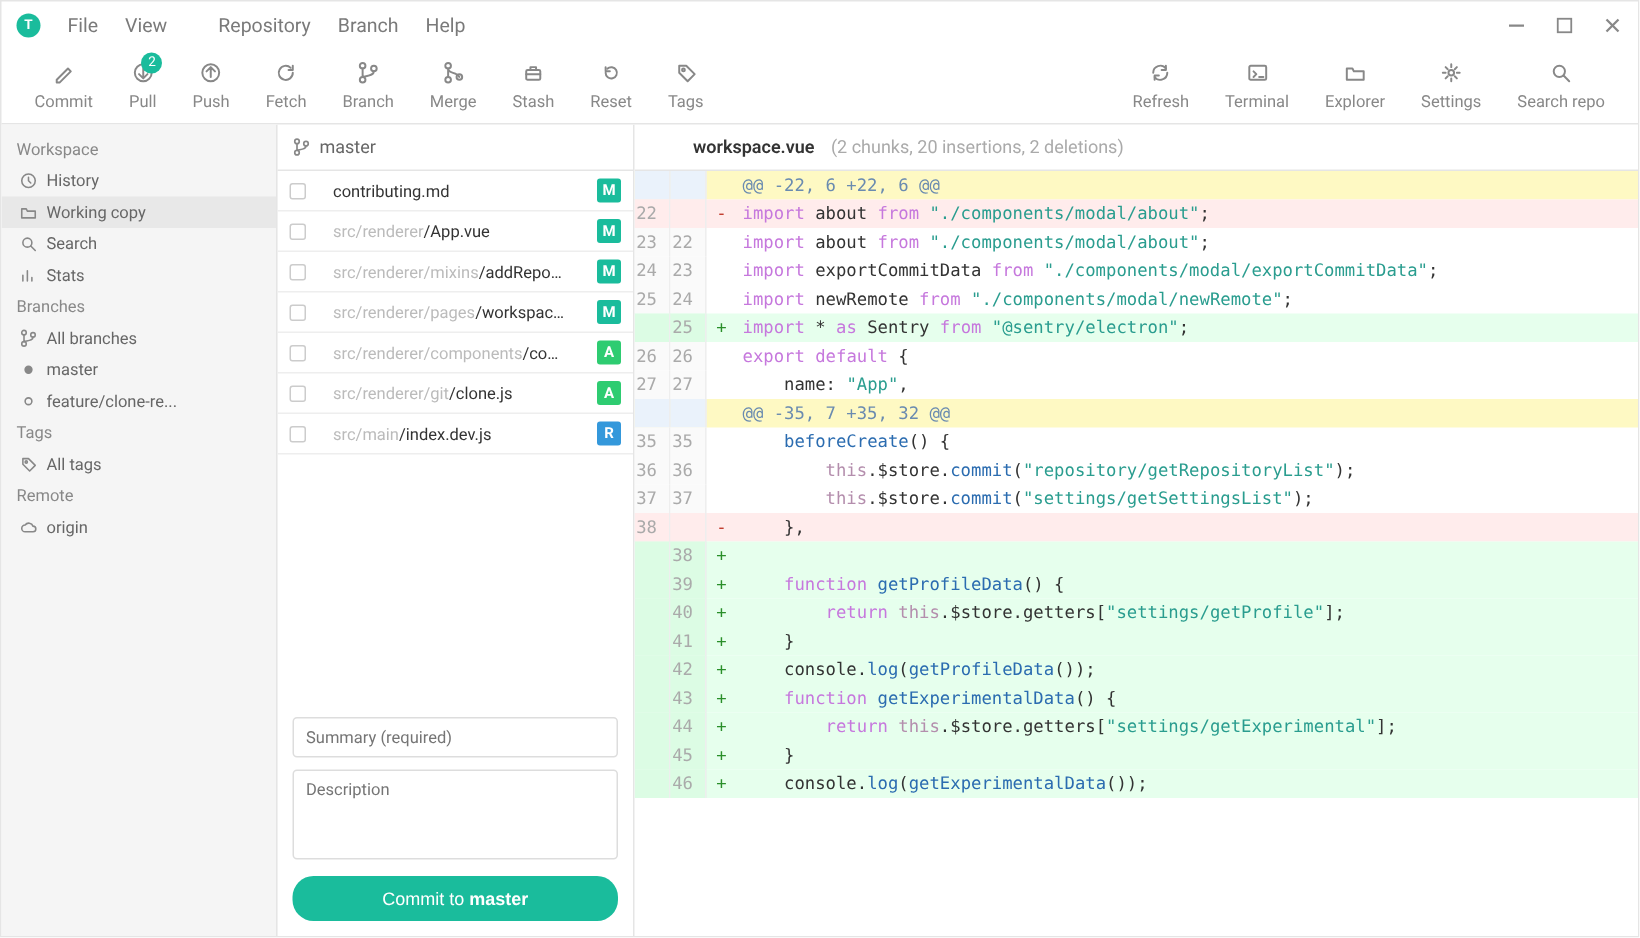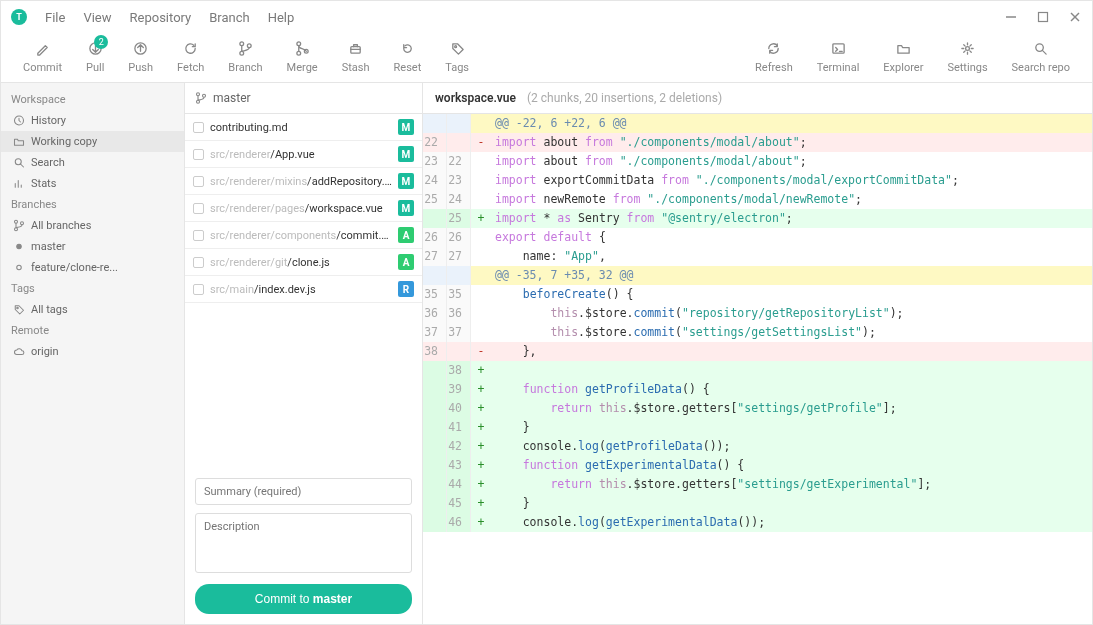--- a/index.html
+++ b/index.html
@@ -23,36 +23,36 @@
 .main { flex:1; display:flex; overflow:hidden; }
 .sidebar { width: 184px; background:#f5f5f5; border-right:1px solid #e5e5e5; padding: 6px 0; overflow-y:auto; font-size:11px; color:#666;}
 .sidebar .section-title { padding: 4px 10px; color:#888; font-size:11px;}
 .sidebar .item { display:flex; align-items:center; gap:6px; padding:4px 12px; cursor:pointer;}
 .sidebar .item.selected { background:#e8e8e8; }
 .sidebar .item .sicon { width:12px; height:12px; display:flex; align-items:center; justify-content:center; color:#888;}
 
 .filepanel { width: 238px; border-right:1px solid #e5e5e5; display:flex; flex-direction:column;}
 .branchbar { display:flex; align-items:center; gap:6px; padding:8px 10px; border-bottom:1px solid #e5e5e5; color:#666; font-size:12px;}
 .filelist { flex:0 0 auto;}
-.filerow { display:flex; align-items:center; padding:5px 8px; border-bottom:1px solid #eee; font-size:11px; cursor:pointer; gap:6px;}
+.filerow { display:flex; align-items:center; padding:5px 8px; border-bottom:1px solid #eee; font-size:11px; cursor:pointer; gap:18px;}
 .filerow .chk { width:11px; height:11px; border:1px solid #ccc; border-radius:2px;}
 .filerow .fpath { flex:1; white-space:nowrap; overflow:hidden; text-overflow:ellipsis;}
 .filerow .fpath .dim { color:#bbb; }
 .filerow .status { width:16px; height:16px; border-radius:2px; display:flex; align-items:center; justify-content:center; color:#fff; font-size:10px; font-weight:bold;}
 .status.M { background:#1abc9c; }
 .status.A { background:#2ecc71; }
 .status.R { background:#3498db; }
 .commitform { margin-top:auto; padding:10px; }
 .commitform input, .commitform textarea { width:100%; border:1px solid #ddd; border-radius:3px; padding:6px 8px; font-size:11px; font-family:inherit; margin-bottom:8px; resize:none;}
 .commitform textarea { height:60px; }
 .commitform button { width:100%; background:#1abc9c; color:#fff; border:none; border-radius:14px; padding:8px; font-size:12px; cursor:pointer;}
 
 .diffpanel { flex:1; display:flex; flex-direction:column; overflow:hidden;}
 .diffheader { padding:8px 12px; border-bottom:1px solid #e5e5e5; font-size:12px;}
-.diffheader .fname { font-weight:600; color:#333;}
+.diffheader .fname { font-weight:600; color:#333;margin-left:27px;}
 .diffheader .stats { color:#aaa; margin-left:8px;}
 .difflines { flex:1; overflow-y:auto; font-family: "SF Mono", Menlo, Consolas, monospace; font-size:11.5px;}
 .dline { display:flex; align-items:stretch; line-height:19px; height:19px;}
 .dline .ln { width:24px; text-align:right; padding-right:8px; color:#aaa; background:#fafafa; border-right:1px solid #eee;}
 .dline .mark { width:20px; text-align:center; color:#888;}
 .dline .code { flex:1; white-space:pre; padding-left:4px;}
 .dline.hunk { background:#fef9c3; color:#6a8bb0;}
 .dline.hunk .ln { background:#eaf2fb;}
 .dline.del { background:#ffecec;}
 .dline.del .ln { background:#ffecec;}
@@ -70,21 +70,21 @@
 </head>
 <body>
 
 <div class="window">
 
   <div class="menubar">
     <div class="logo">T</div>
     <div id="menu-items" style="display: flex; gap: 18px;">
         <div style="cursor: pointer;">File</div>
         <div style="cursor: pointer;">View</div>
-        <div style="cursor: pointer;">Repository</div>
+        <div style="cursor: pointer; margin-left: 16px;">Repository</div>
         <div style="cursor: pointer;">Branch</div>
         <div style="cursor: pointer;">Help</div>
       </div>
     <div class="spacer"></div>
     <div class="winbtn">
         <svg width="12" height="12" viewBox="0 0 12 12">
           <line x1="1" y1="6" x2="11" y2="6" stroke="currentColor" stroke-width="1.5"></line>
         </svg>
       </div>
     <div class="winbtn">

